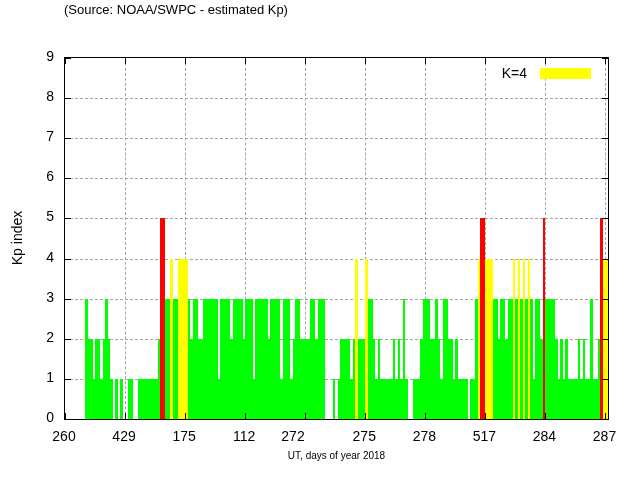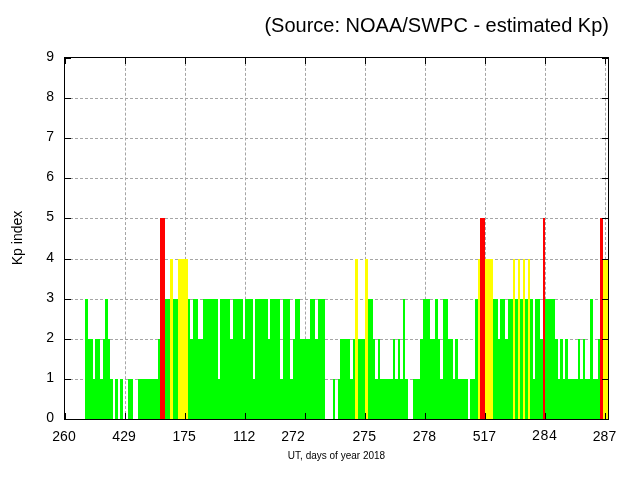--- a/index.html
+++ b/index.html
@@ -3,22 +3,22 @@
 <meta charset="utf-8">
 <style>
   html,body{margin:0;padding:0;}
   body{
     width:640px;height:480px;background:#ffffff;
     font-family:"Liberation Sans", sans-serif;
     color:#000;position:relative;overflow:hidden;
   }
   .fig{position:absolute;left:0;top:0;width:640px;height:480px;}
   .chart-title{
-    position:absolute;left:64px;top:14px;width:545px;
-    text-align:right;font-size:20px;white-space:nowrap;
+    position:absolute;left:64px;top:2px;width:545px;
+    text-align:left;font-size:13px;white-space:nowrap;
   }
   .plot{
     position:absolute;left:64px;top:57px;width:545px;height:363px;
     box-sizing:border-box;border:1px solid #000;background:#fff;
   }
   .layer{position:absolute;left:0;top:0;width:100%;height:100%;}
   .vgrid{position:absolute;top:0;width:0;border-left:1px dashed #a5a5a5;}
   .hgrid{position:absolute;left:0;height:0;border-top:1px dashed #a5a5a5;}
   .bar{position:absolute;}
   .tickmark{position:absolute;background:#000;}
@@ -308,33 +308,37 @@
         <div class="tickmark" style="left: 537px; top: 120.333px; width: 6px; height: 1px;"></div>
         <div class="tickmark" style="left: 0px; top: 80.2222px; width: 6px; height: 1px;"></div>
         <div class="tickmark" style="left: 537px; top: 80.2222px; width: 6px; height: 1px;"></div>
         <div class="tickmark" style="left: 0px; top: 40.1111px; width: 6px; height: 1px;"></div>
         <div class="tickmark" style="left: 537px; top: 40.1111px; width: 6px; height: 1px;"></div>
         <div class="tickmark" style="left: 0px; top: 0px; width: 6px; height: 1px;"></div>
         <div class="tickmark" style="left: 537px; top: 0px; width: 6px; height: 1px;"></div>
       </div>
 
     <div class="legend">
+      <div class="legend-row">
+        <span class="legend-label">K=4</span>
+        <span class="legend-swatch" id="swatch-1" style="background: rgb(255, 255, 0);"></span>
+      </div>
     </div>
   </div>
 
   <div id="xtick-labels">
       <div class="xtick-label" style="left: 64px; top: 428px;">260</div>
       <div class="xtick-label" style="left: 124.055px; top: 428px;">429</div>
       <div class="xtick-label" style="left: 184.111px; top: 428px;">175</div>
       <div class="xtick-label" style="left: 244.166px; top: 428px;">112</div>
       <div class="xtick-label" style="left: 293px; top: 428px;">272</div>
       <div class="xtick-label" style="left: 364.276px; top: 428px;">275</div>
       <div class="xtick-label" style="left: 424.332px; top: 428px;">278</div>
       <div class="xtick-label" style="left: 484.387px; top: 428px;">517</div>
-      <div class="xtick-label" style="left: 544.442px; top: 428px; font-family: Liberation Mono, monospace;">284</div>
+      <div class="xtick-label" style="left: 544.442px; top: 428px;">284</div>
       <div class="xtick-label" style="left: 604.498px; top: 428px;">287</div>
     </div>
   <div id="ytick-labels">
       <div class="ytick-label" style="top: 409px;">0</div>
       <div class="ytick-label" style="top: 368.889px;">1</div>
       <div class="ytick-label" style="top: 328.778px;">2</div>
       <div class="ytick-label" style="top: 288.667px;">3</div>
       <div class="ytick-label" style="top: 248.556px;">4</div>
       <div class="ytick-label" style="top: 208.444px;">5</div>
       <div class="ytick-label" style="top: 168.333px;">6</div>

